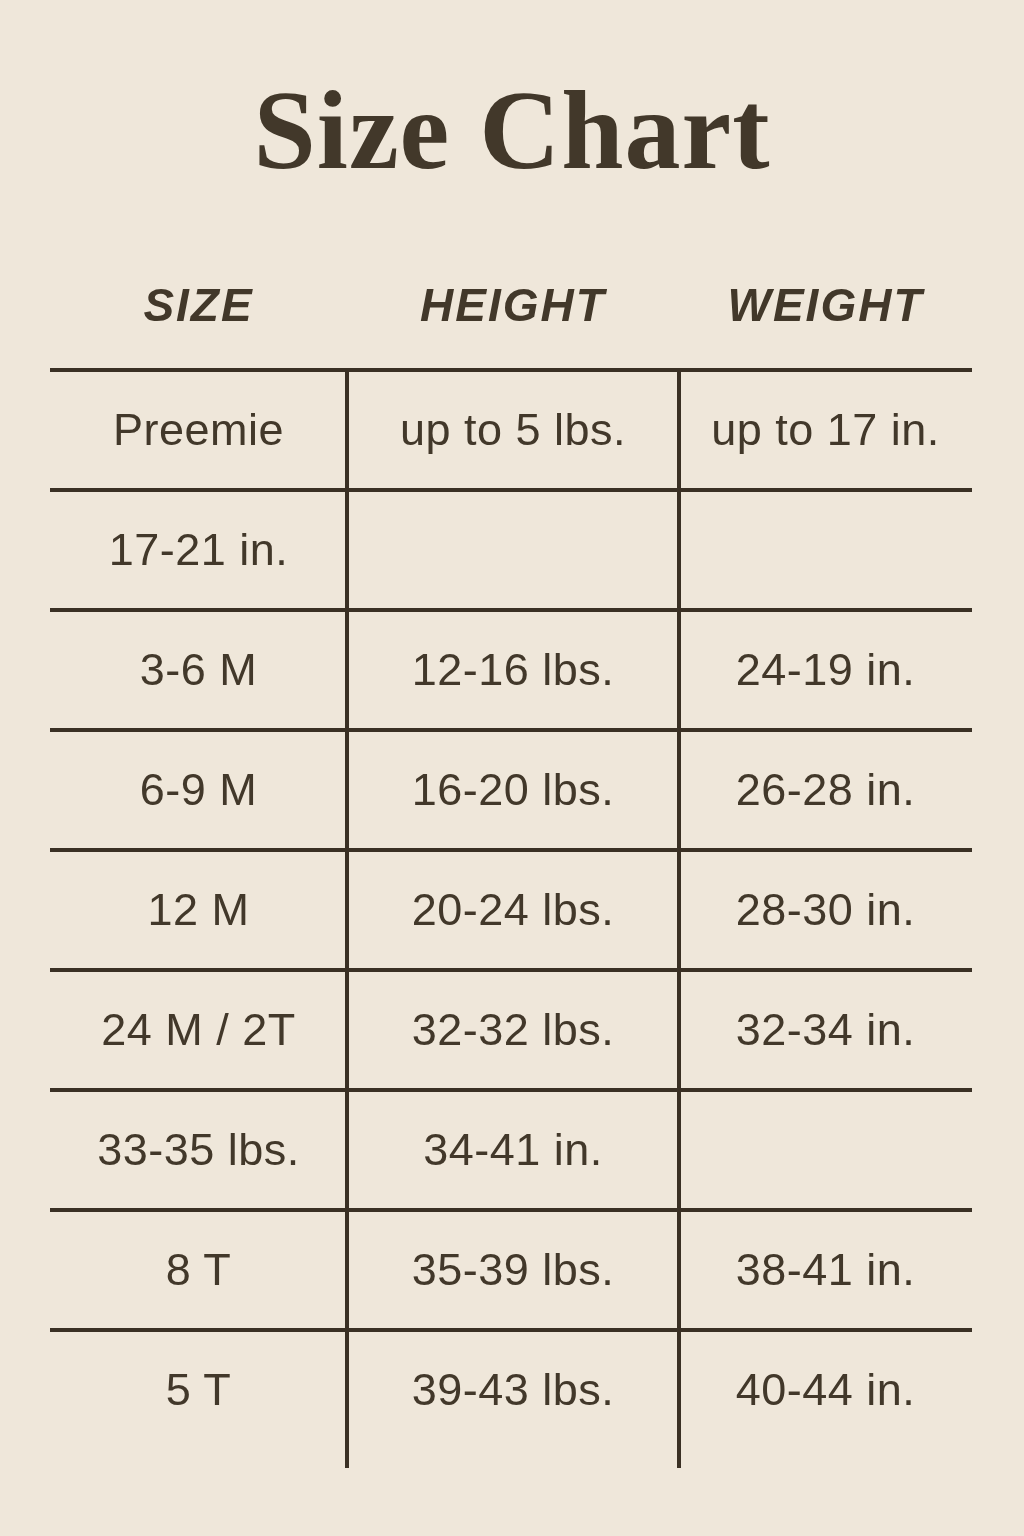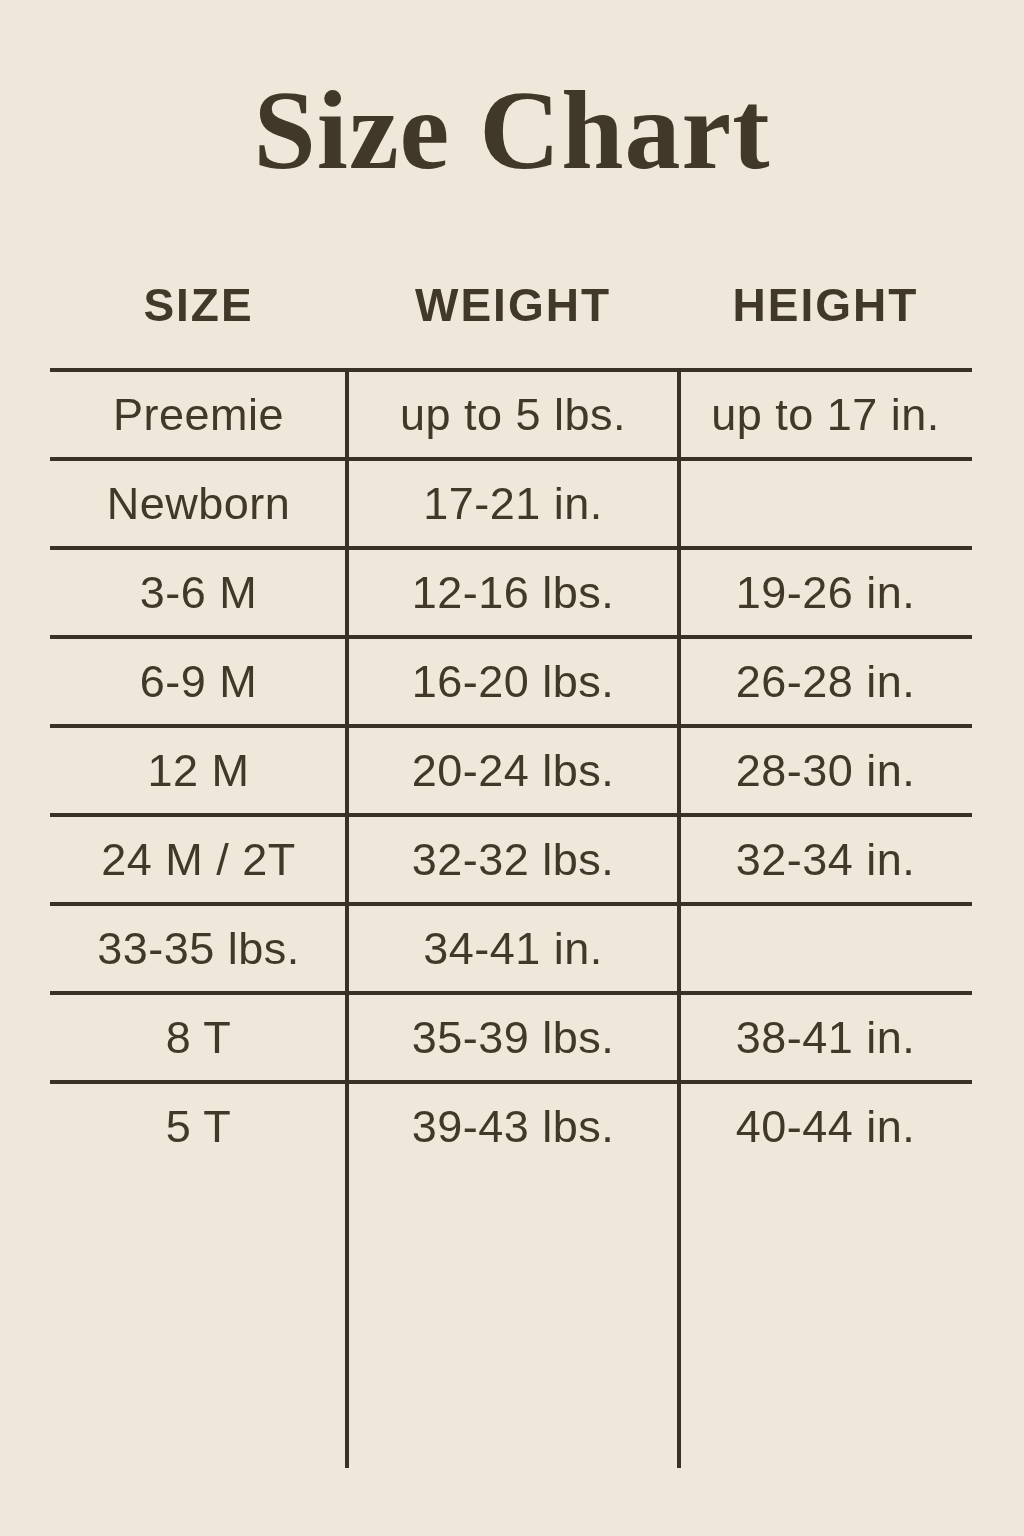--- a/index.html
+++ b/index.html
@@ -31,28 +31,29 @@
     top:278px;left:50px;width:922px;
     display:grid;
     grid-template-columns:297px 332px 293px;
   }
   .header-cell{
     text-align:center;
     font-size:46px;
     font-weight:700;
     letter-spacing:2px;
     color:var(--ink);
+    font-style:italic;
   }
   .table-body{
     position:absolute;
     top:368px;left:50px;width:922px;
   }
   .row{
     box-sizing:border-box;
-    height:89px;
+    height:120px;
     border-top:4px solid var(--line);
     display:grid;
     grid-template-columns:297px 332px 293px;
     align-items:center;
   }
   .cell{
     text-align:center;
     font-size:45px;
     letter-spacing:0.5px;
     color:var(--ink);
@@ -68,44 +69,43 @@
   .vline.v1{left:295px;}
   .vline.v2{left:627px;}
 </style>
 </head>
 <body>
 
 <div class="title">Size Chart</div>
 
 <div class="header-row">
   <div class="header-cell">SIZE</div>
+  <div class="header-cell">HEIGHT</div>
   <div class="header-cell">WEIGHT</div>
-  <div class="header-cell">HEIGHT</div>
 </div>
 
 <div class="table-body">
   <div class="vline v1"></div>
   <div class="vline v2"></div>
 
   <div class="row">
     <div class="cell">Preemie</div>
     <div class="cell">up to 5 lbs.</div>
     <div class="cell">up to 17 in.</div>
   </div>
 
   <div class="row">
-    <div class="cell">Newborn</div>
     <div class="cell">17-21 in.</div>
   </div>
 
 
   <div class="row">
     <div class="cell">3-6 M</div>
     <div class="cell">12-16 lbs.</div>
-    <div class="cell">19-26 in.</div>
+    <div class="cell">24-19 in.</div>
   </div>
 
   <div class="row">
     <div class="cell">6-9 M</div>
     <div class="cell">16-20 lbs.</div>
     <div class="cell">26-28 in.</div>
   </div>
 
   <div class="row">
     <div class="cell">12 M</div>

